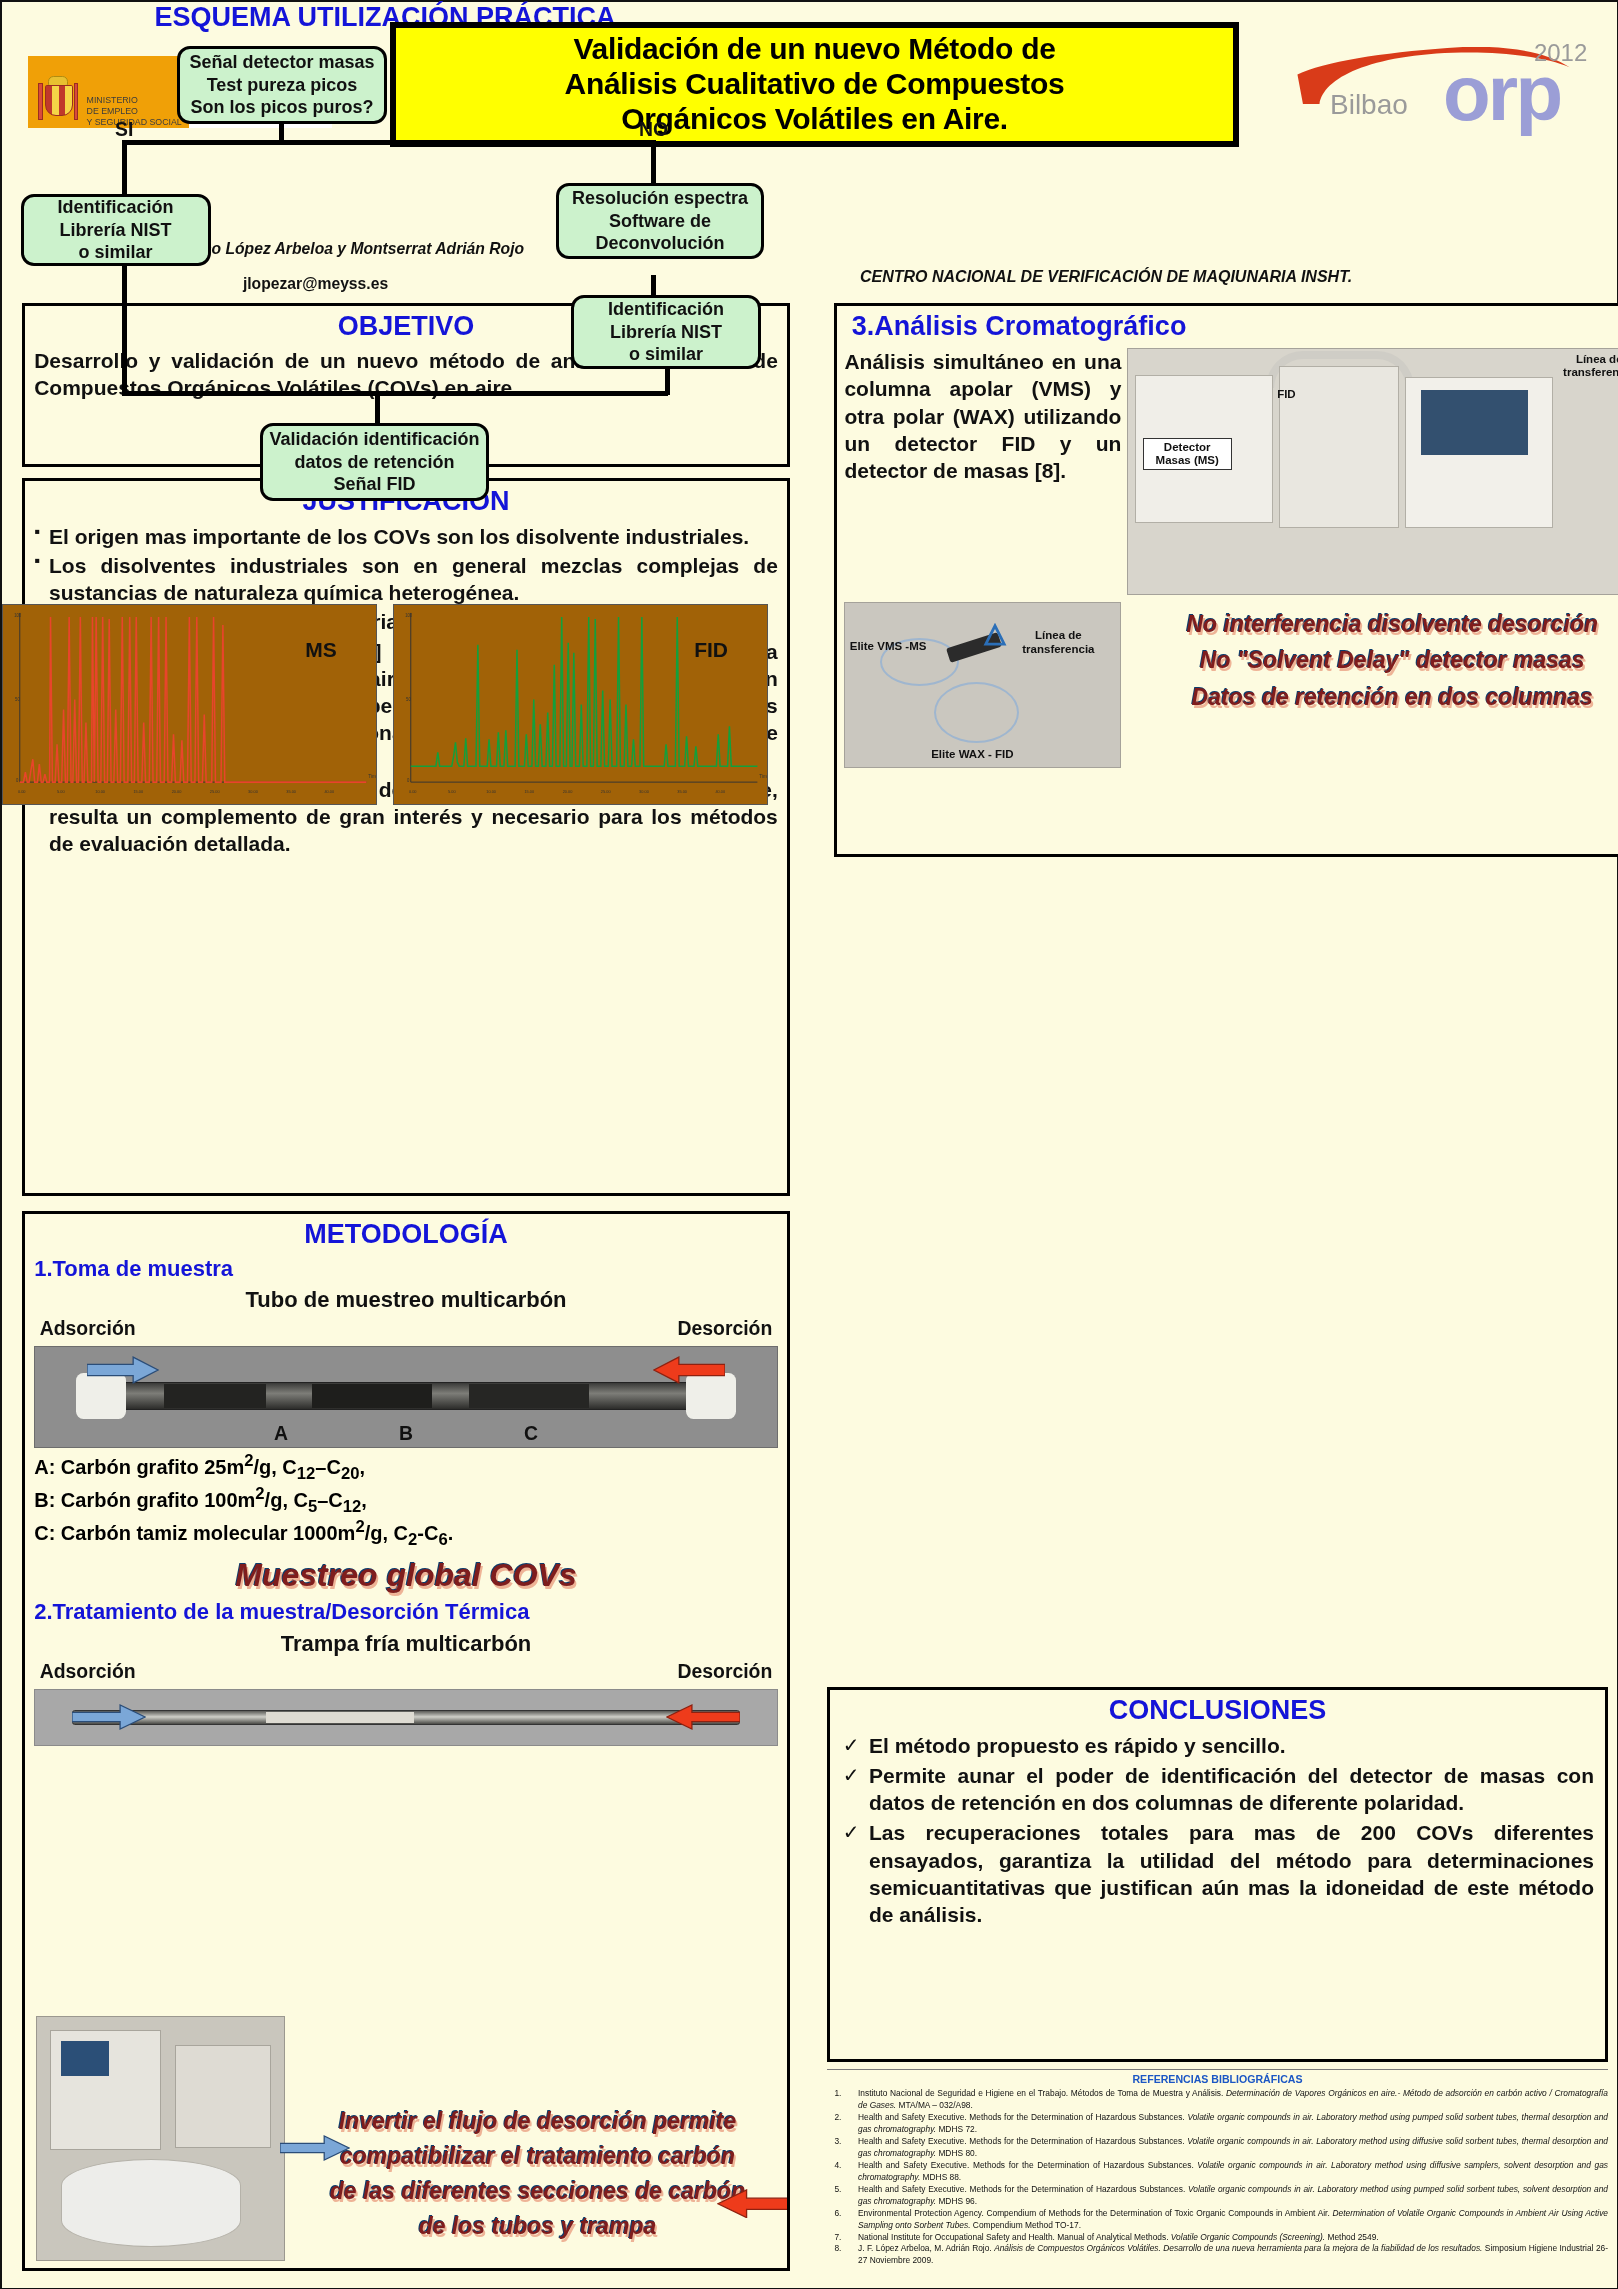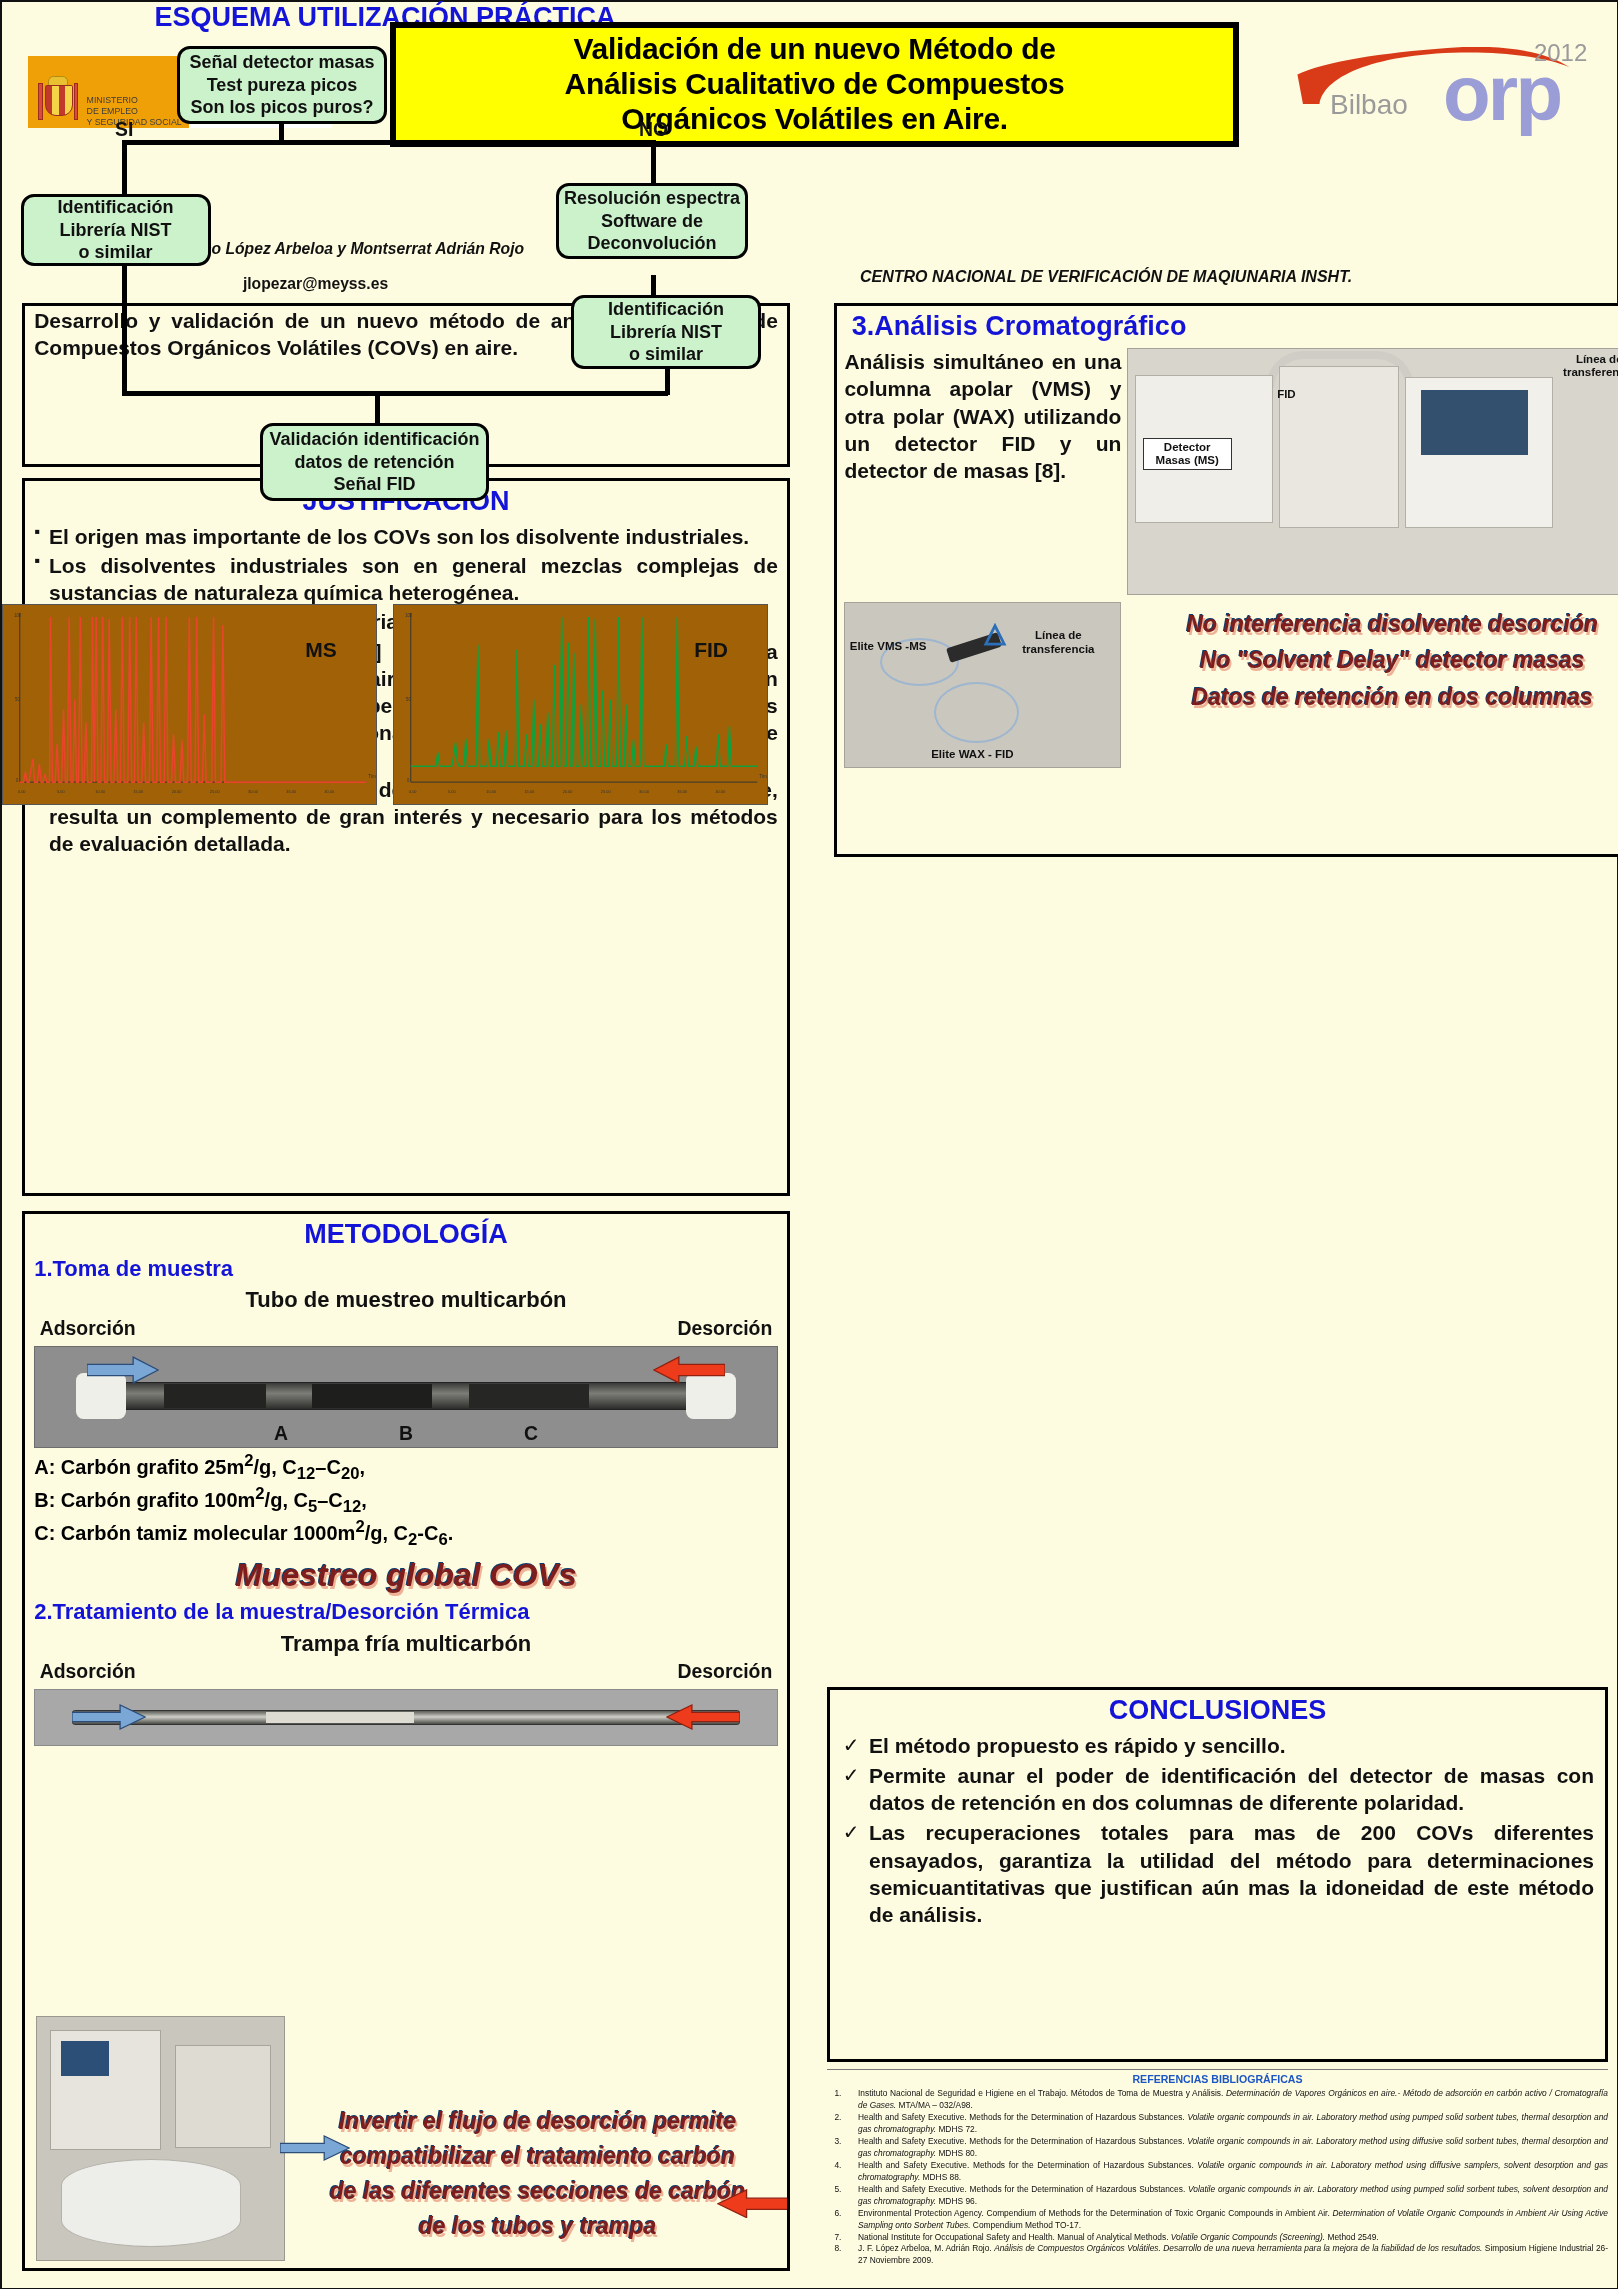--- a/index.html
+++ b/index.html
@@ -198,20 +198,21 @@
       <div class="orptxt">orp</div>
       <div class="year">2012</div>
     </div>
 
     <div class="authors">José Francisco López Arbeloa y Montserrat Adrián Rojo</div>
     <div class="email">jlopezar@meyss.es</div>
     <div class="centro">CENTRO NACIONAL DE VERIFICACIÓN DE MAQIUNARIA INSHT.</div>
   </div>
 
   <div class="panel" id="objetivo">
+    <div class="sec-title">OBJETIVO</div>
     <div class="body-text">Desarrollo y validación de un nuevo método de análisis cualitativo de Compuestos Orgánicos Volátiles (COVs) en aire.</div>
   </div>
 
   <div class="panel" id="justificacion">
     <div class="sec-title">JUSTIFICACIÓN</div>
     <ul class="bullets">
       <li>El origen mas importante de los COVs son los disolvente industriales.</li>
       <li>Los disolventes industriales son en general mezclas complejas de sustancias de naturaleza química heterogénea.</li>
       <li> El número de disolventes industriales diferentes es muy elevado.</li>
       <li>Los métodos de análisis [1-6]  para la evaluación detallada de la exposición de COVs en el aire de los lugares    de trabajo, son procedimientos flexibles respecto al material necesario y las condiciones operativas condicionado por la composición cualitativa de cada caso particular.</li>
@@ -356,21 +357,21 @@
     <div class="fline" style="left:120px;top:389px;width:546px;height:4.6px;"></div>
     <div class="fline" style="left:663px;top:367px;width:4.6px;height:26px;"></div>
     <div class="fline" style="left:373px;top:389px;width:4.6px;height:33px;"></div>
 
     <div class="fbox" style="left:18.5px;top:192px;width:190px;height:72px;">
       <div>Identificación</div>
       <div>Librería NIST</div>
       <div>o similar</div>
     </div>
 
-    <div class="fbox" style="left:554px;top:181px;width:192px;height:76px;">
+    <div class="fbox" style="left:554px;top:181px;width:208px;height:76px;">
       <div>Resolución espectra</div>
       <div>Software de</div>
       <div>Deconvolución</div>
     </div>
 
     <div class="fbox" style="left:569px;top:293px;width:190px;height:74px;">
       <div>Identificación</div>
       <div>Librería NIST</div>
       <div>o similar</div>
     </div>

